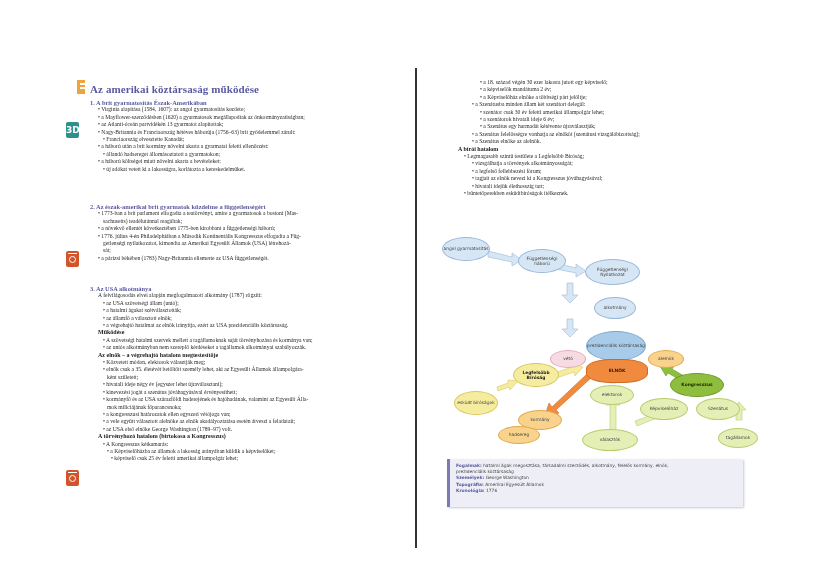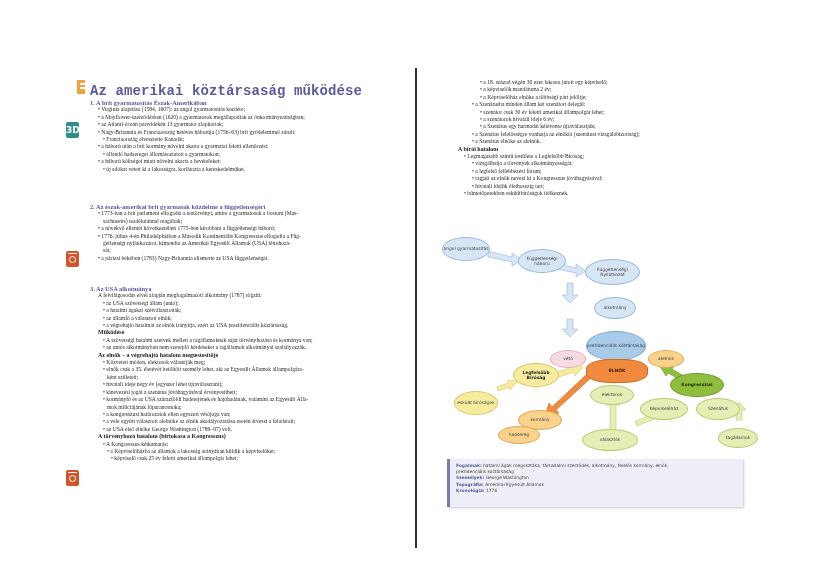--- a/index.html
+++ b/index.html
@@ -3,22 +3,22 @@
 <meta charset="utf-8">
 <style>
   html, body { margin:0; padding:0; }
   body { width:828px; height:586px; background:#ffffff; position:relative; overflow:hidden;
          font-family:"Liberation Serif", serif; color:#2a2a2a; }
   .page { position:absolute; top:0; }
   .left { left:0; width:410px; }
   .right { left:420px; width:408px; }
   .divider { position:absolute; left:415px; top:68px; width:2px; height:480px; background:#333; }
 
-  .chapter-title { position:absolute; left:90px; top:83px; font-family:Liberation Mono, monospace;
-                   font-size:14px; font-weight:bold; color:#5a5aa0; letter-spacing:0.1px; white-space:nowrap; }
+  .chapter-title { position:absolute; left:90px; top:83px; font-family:Liberation Serif, serif;
+                   font-size:11px; font-weight:bold; color:#5a5aa0; letter-spacing:0.1px; white-space:nowrap; }
   .chapter-icon { position:absolute; left:77px; top:80px; width:8px; height:14px; background:#f0a33a; }
   .chapter-icon::after { content:""; position:absolute; left:3px; top:3px; width:5px; height:2px; background:#fff;
                          box-shadow:0 4px 0 #fff; }
 
   .side-icon { position:absolute; width:13px; height:16px; border-radius:2px; }
   .icon-3d { left:66px; top:122px; background:#2f8f8a; color:#fff; font-family:"DejaVu Sans", sans-serif; font-size:9px;
              font-weight:bold; text-align:center; line-height:16px; }
   .icon-video { background:#d2542b; }
   .icon-video::after { content:""; position:absolute; left:3px; top:5px; width:5px; height:5px; border:1px solid #fff; border-radius:50%; }
   .icon-video::before { content:""; position:absolute; left:2px; top:2px; width:9px; height:1px; background:#fff; }

